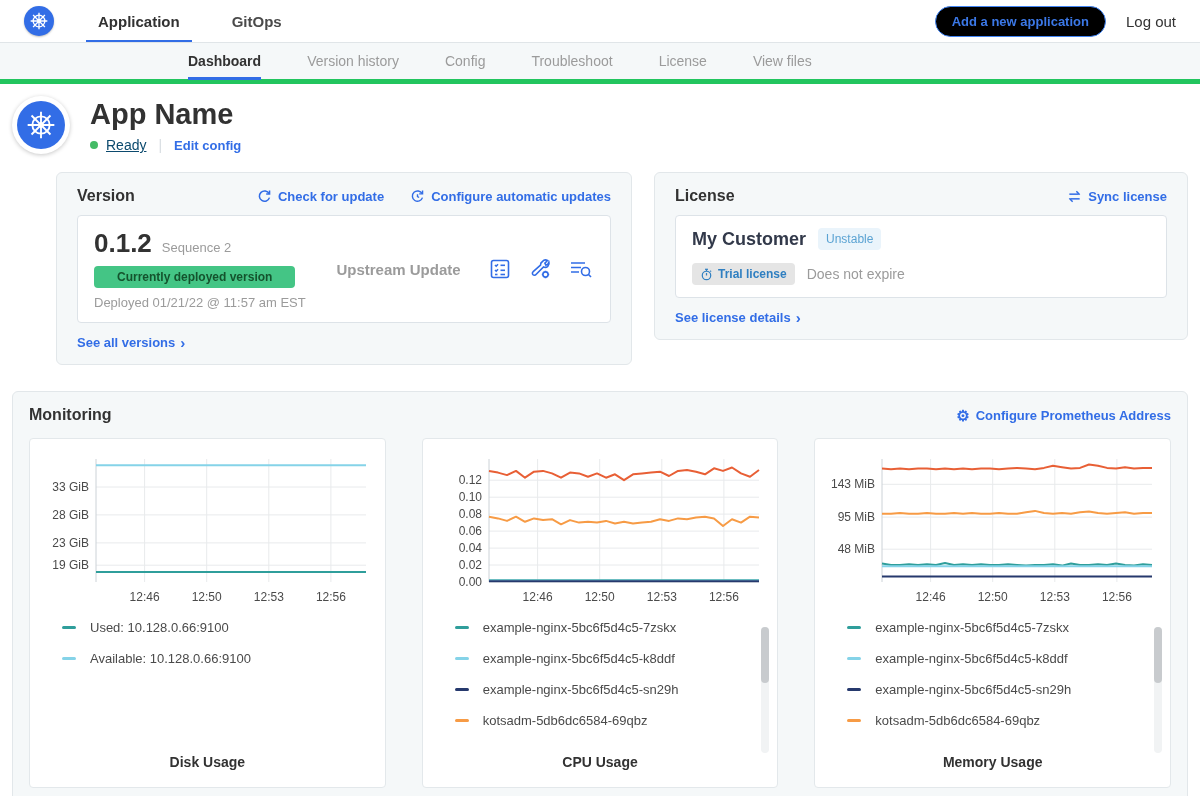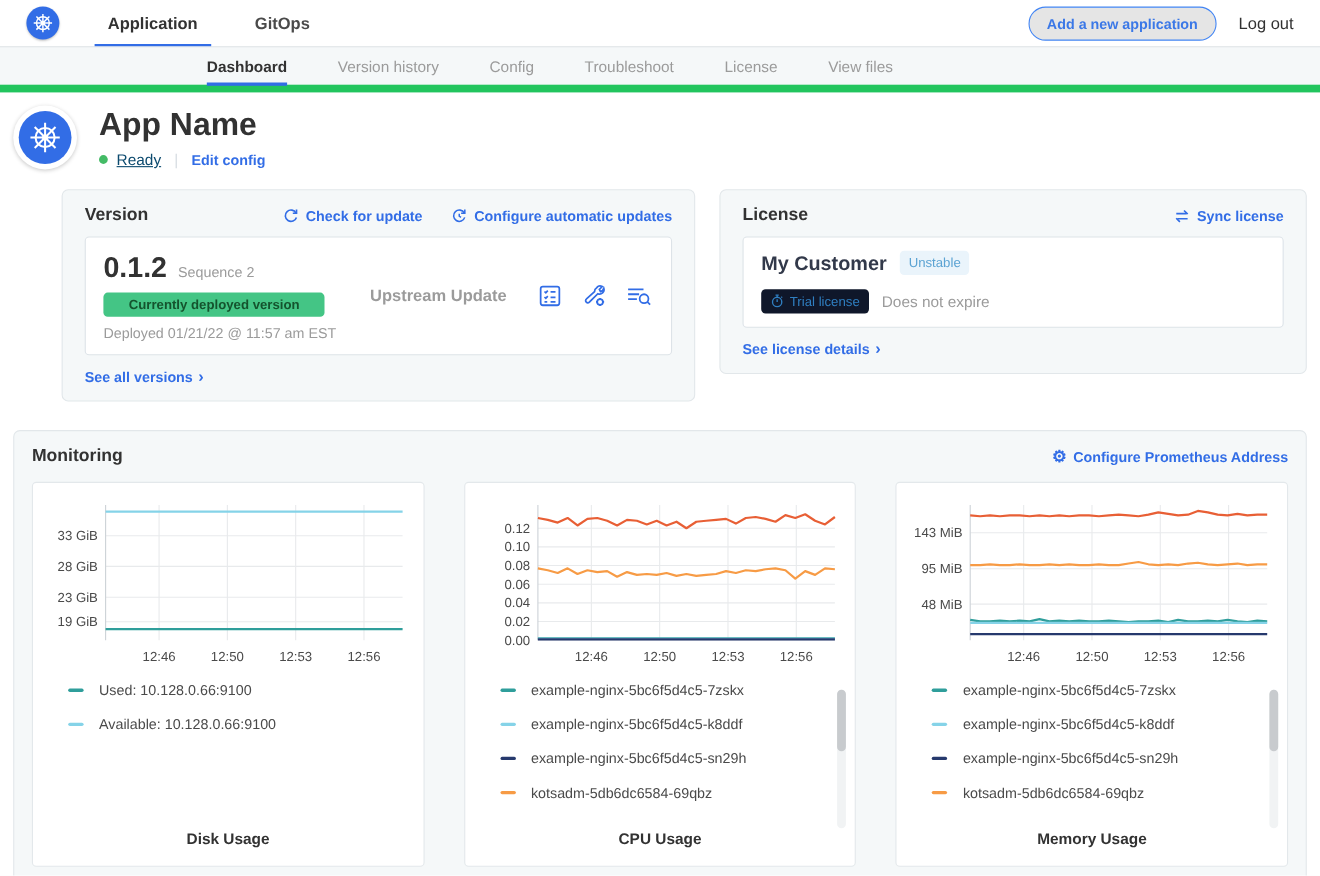--- a/index.html
+++ b/index.html
@@ -10,28 +10,28 @@
   .top-nav { height:42px; display:flex; align-items:stretch; background:#fff; padding:0 24px; }
   .logo-wrap { display:flex; align-items:center; margin-right:40px; }
   .k8s-logo { width:30px; height:30px; border-radius:50%; background:#326de6;
     display:flex; align-items:center; justify-content:center; box-shadow:0 1px 2px rgba(0,0,0,.25); }
   .top-tab { display:flex; align-items:center; padding:0 4px; margin-right:44px;
     font-size:15px; font-weight:700; color:#4a4a4a; cursor:pointer; position:relative; }
   .top-tab.active { color:#323232; }
   .top-tab.active::after { content:""; position:absolute; left:-8px; right:-8px; bottom:0;
     height:2px; background:#326de6; }
   .top-right { margin-left:auto; display:flex; align-items:center; gap:20px; }
-  .add-app-btn { background:#e5e5e5; border:1px solid #4285f4; color:#3b78e7; font-weight:700;
+  .add-app-btn { background:#000000; border:1px solid #4285f4; color:#3b78e7; font-weight:700;
     font-size:13px; padding:7px 16px; border-radius:17px; cursor:pointer;
     font-family:"Liberation Sans", sans-serif; }
   .logout { font-size:15px; color:#323232; cursor:pointer; }
 
   
   .sub-nav { height:42px; background:#f5f8f9; border-top:1px solid #e0e5e8;
-    border-bottom:7px solid #22c55e; display:flex; align-items:stretch; padding-left:188px; }
+    border-bottom:5px solid #22c55e; display:flex; align-items:stretch; padding-left:188px; }
   .sub-tab { display:flex; align-items:center; margin-right:46px; font-size:14px;
     color:#9b9b9b; cursor:pointer; position:relative; }
   .sub-tab.active { color:#323232; font-weight:700; }
   .sub-tab.active::after { content:""; position:absolute; left:0; right:0; bottom:-1px;
     height:3px; background:#326de6; }
 
   
   .app-header { display:flex; padding:12px 12px 14px; }
   .app-avatar { width:58px; height:58px; border-radius:50%; background:#fff;
     box-shadow:0 1px 4px rgba(0,0,0,.22); display:flex; align-items:center; justify-content:center; }
@@ -68,22 +68,22 @@
   .version-icons { display:flex; align-items:center; gap:16px; color:#326de6; }
   .see-link { margin-top:12px; display:flex; align-items:center; gap:5px; }
   .chev { font-size:15px; font-weight:700; line-height:1; }
 
   .license-card { flex:1; }
   .license-panel { padding:12px 16px; }
   .customer-row { display:flex; align-items:center; gap:12px; }
   .customer-name { font-size:18px; font-weight:700; color:#32394a; }
   .channel-badge { background:#eaf4fb; color:#5ba3d3; font-size:12px; padding:4px 8px; border-radius:4px; }
   .license-row2 { display:flex; align-items:center; margin-top:13px; gap:12px; }
-  .type-badge { display:flex; align-items:flex-start; gap:5px; background:#0f172a; color:#2f7fc1;
-    font-size:12px; font-weight:400; padding:4px 8px; border-radius:4px; }
+  .type-badge { display:flex; align-items:flex-end; gap:5px; background:#e5e5e5; color:#2f7fc1;
+    font-size:12px; font-weight:700; padding:4px 8px; border-radius:4px; }
   .expiry { font-size:14px; color:#9b9b9b; }
 
   
   .monitoring-card { margin:26px 12px 0; background:#f5f8f9; border:1px solid #e2e7ea;
     border-radius:6px; padding:14px 16px 18px; }
   .charts-row { margin-top:14px; display:flex; gap:36px; }
   .chart-panel { flex:1; background:#fff; border:1px solid #e3e8eb; border-radius:4px;
     padding:10px 8px 16px; position:relative; height:350px; }
   .chart-svg { display:block; margin:2px auto 0; }
   .legend { list-style:none; margin:14px 0 0 24px; min-height:122px; }

